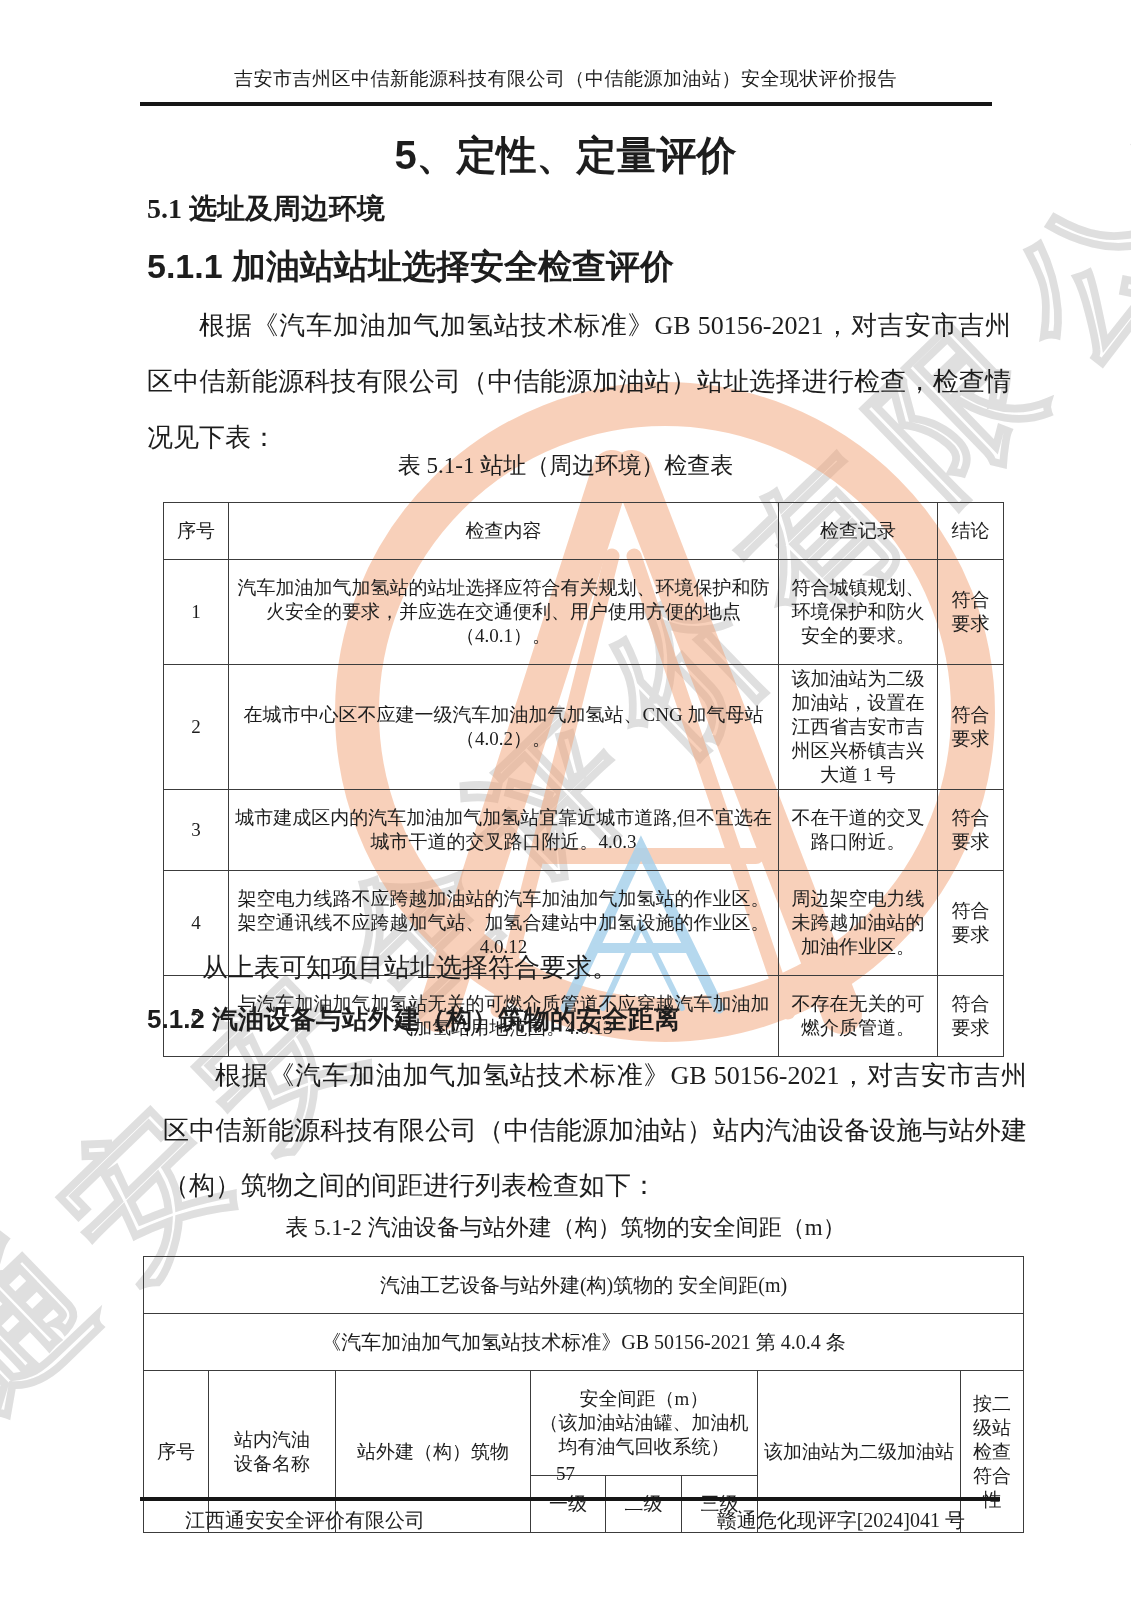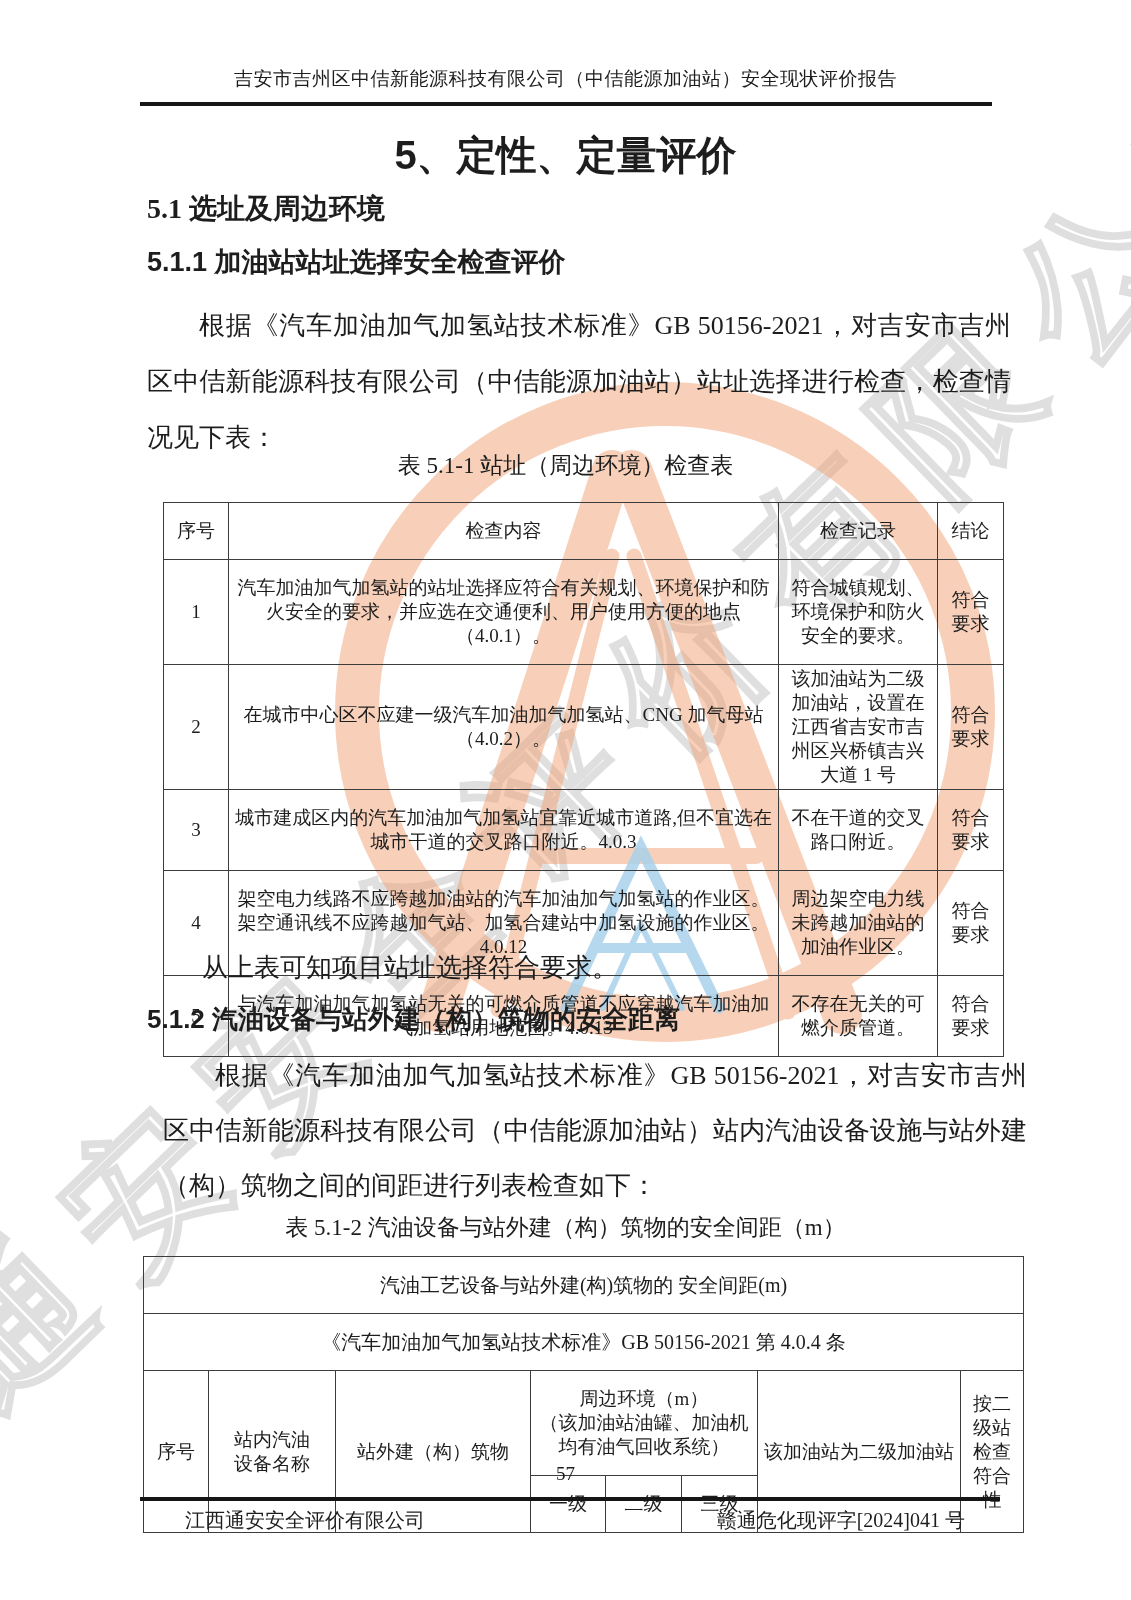--- a/index.html
+++ b/index.html
@@ -26,21 +26,21 @@
     font-family:"Liberation Serif",serif;
   }
   .content{position:relative;z-index:10;}
 
   
   .hdr{top:66px;left:0;width:100%;text-align:center;font-size:19px;letter-spacing:.5px;}
   .hdr-rule{top:102px;left:140px;width:852px;height:4px;background:#161616;}
   .doc-title{top:128px;left:0;width:100%;text-align:center;font-size:40px;font-weight:bold;
              font-family:"Liberation Sans","DejaVu Sans",sans-serif;}
   .h51{top:190px;left:147px;font-size:28px;font-weight:bold;}
-  .h511{top:244px;left:147px;font-size:27px;font-weight:bold;
+  .h511{top:244px;left:147px;font-size:34px;font-weight:bold;
         font-family:"Liberation Sans","DejaVu Sans",sans-serif;text-align:center;}
   .para{left:147px;width:864px;font-size:26px;line-height:56px;
         text-align:justify;text-indent:52px;}
   .p1{top:298px;}
   .cap{left:0;width:100%;text-align:center;font-size:23px;}
   .cap1{top:450px;}
   .after1{top:950px;left:150px;width:864px;font-size:26px;text-indent:52px;}
   .h512{top:1002px;left:147px;font-size:26px;font-weight:bold;
         font-family:"Liberation Sans","DejaVu Sans",sans-serif;}
   .p2{top:1048px;line-height:55px;margin-left:16px;}
@@ -176,21 +176,21 @@
       <tr style="height:40px">
         <td colspan="8" class="tt">《汽车加油加气加氢站技术标准》GB 50156-2021 第 4.0.4 条</td>
       </tr>
       <tr style="height:104px">
         <th rowspan="2">序号</th>
         <th rowspan="2" class="hd-eq">
           <span>站内汽油设备名称</span>
         </th>
         <th rowspan="2">站外建（构）筑物</th>
         <th colspan="3" class="hd-std">
-          <span>周边环境（m）</span>
+          <span>安全间距（m）</span>
           <span>（该加油站油罐、加油机均有油气回收系统）</span>
         </th>
         <th rowspan="2">该加油站为二级加油站</th>
         <th rowspan="2" class="c-chk">按二级站检查符合性</th>
       </tr>
       <tr style="height:27px">
         <th>一级</th>
         <th>二级</th>
         <th>三级</th>
       </tr>

